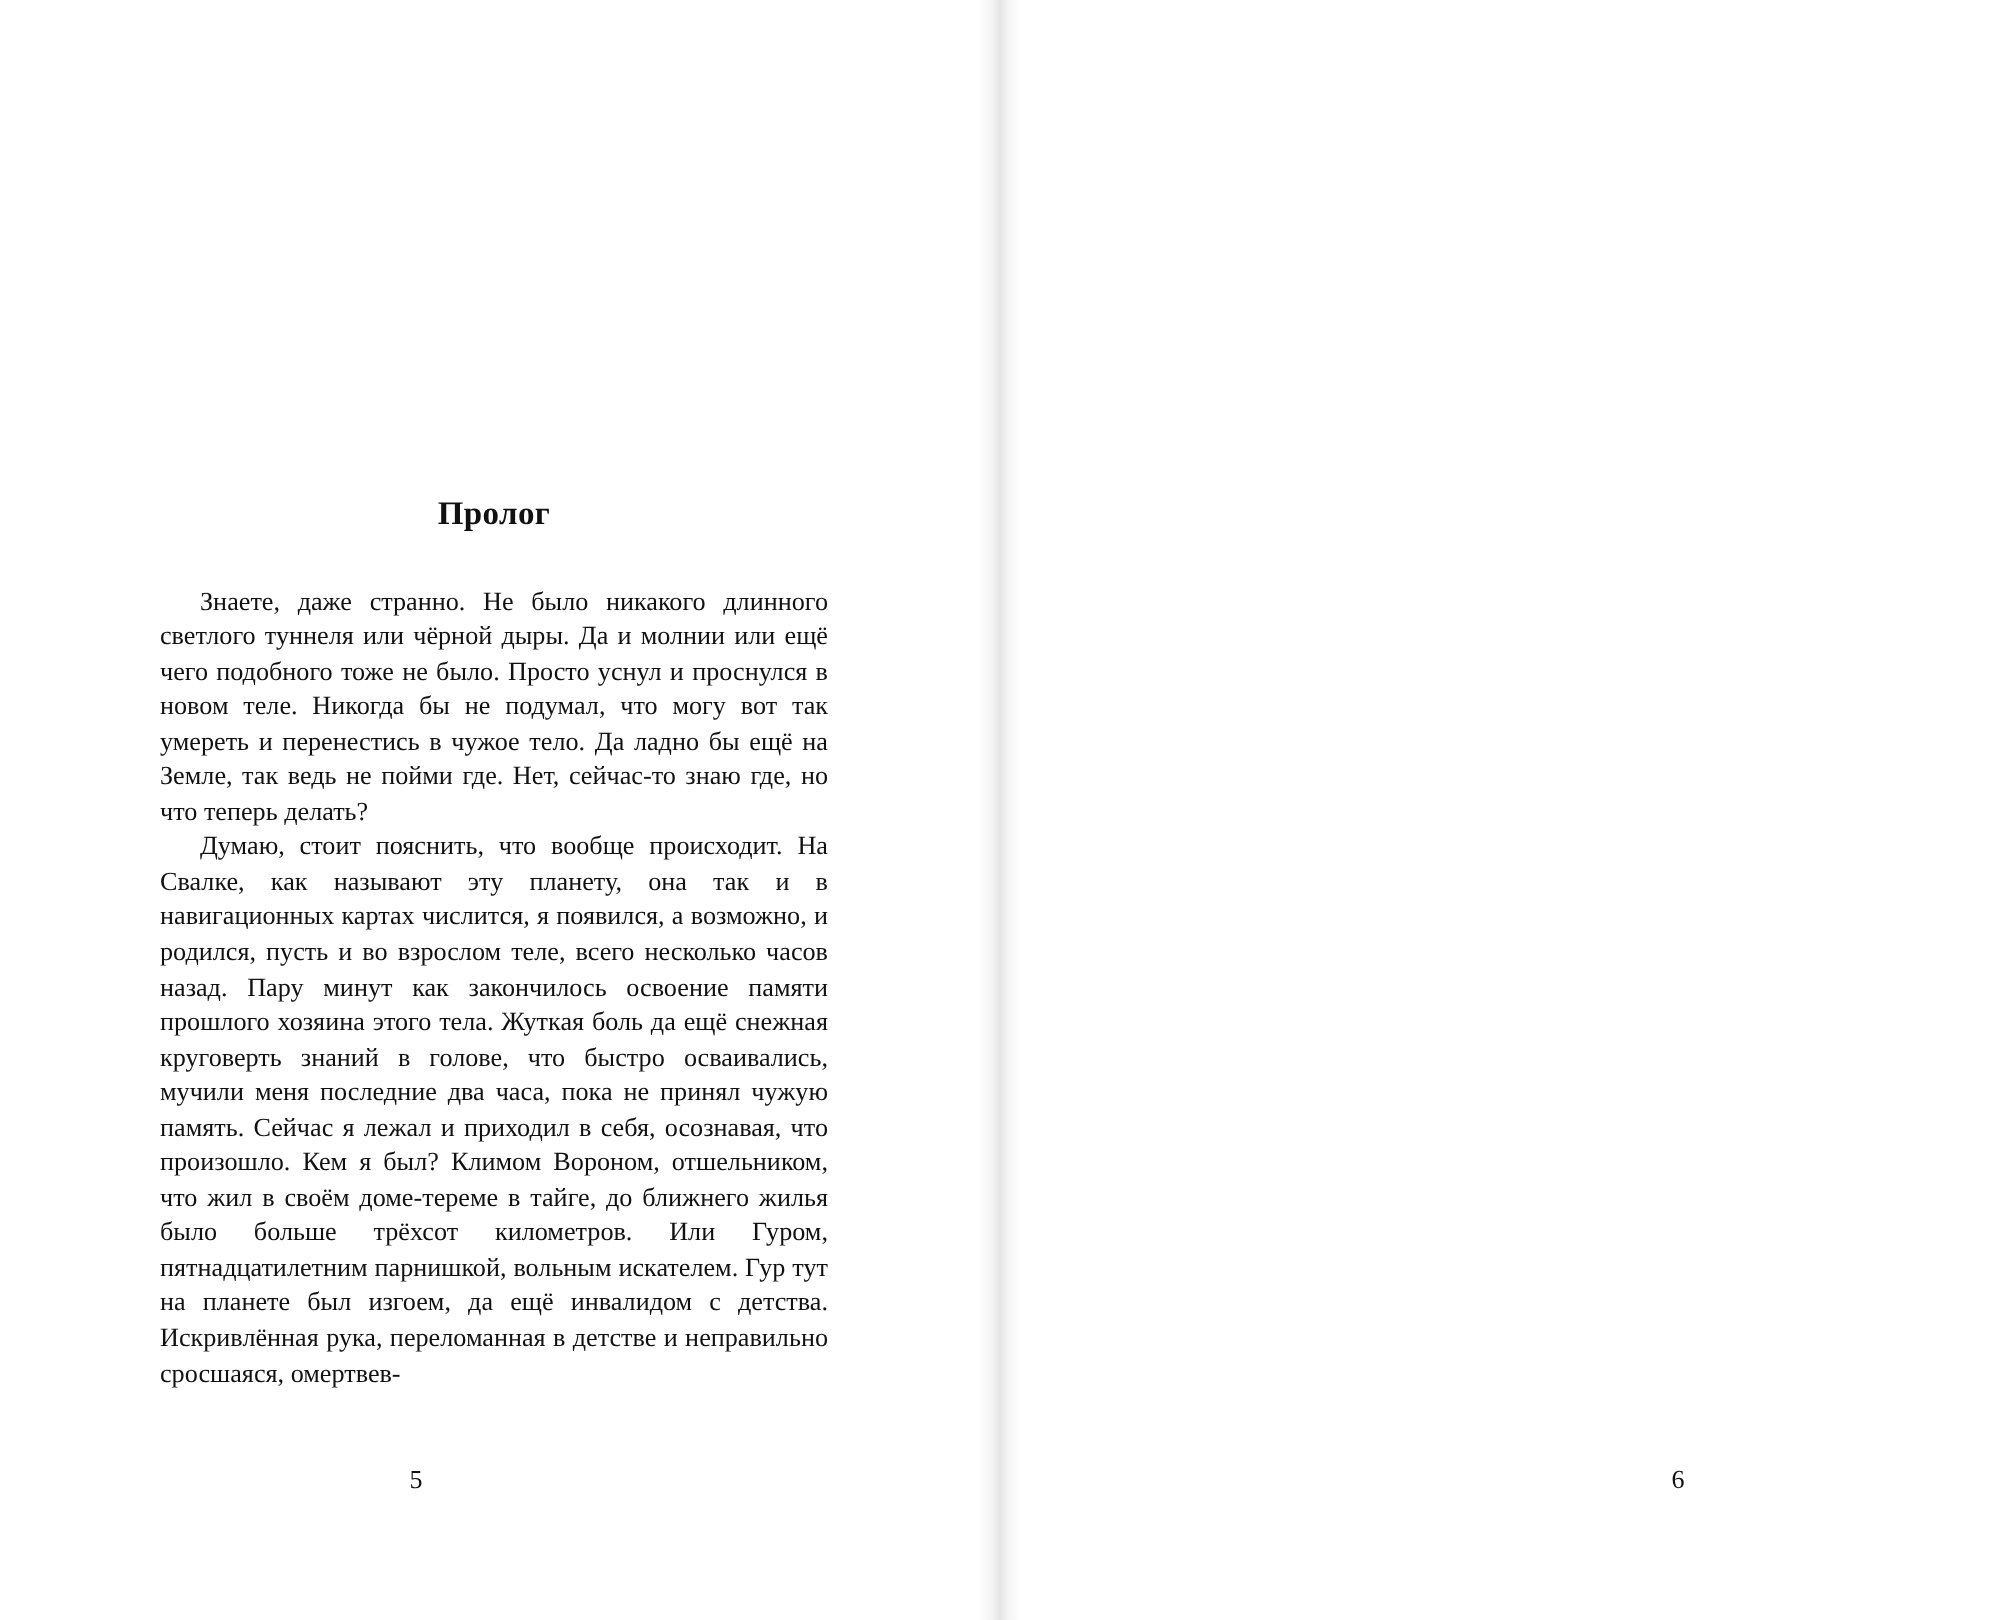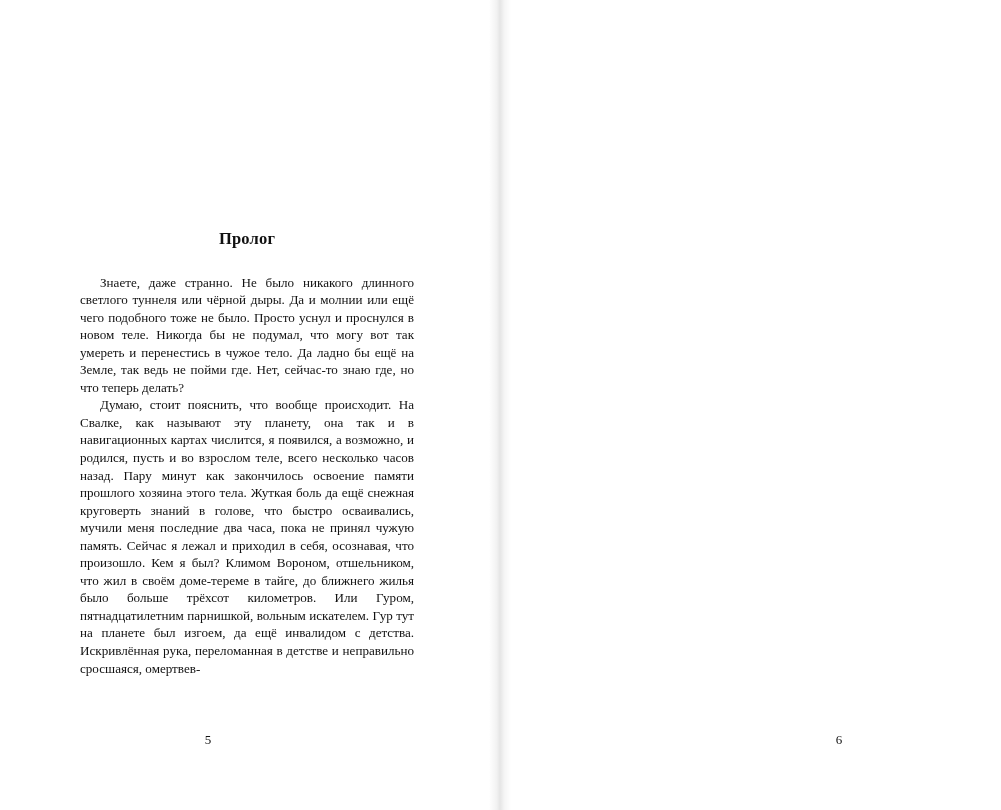--- a/index.html
+++ b/index.html
@@ -42,21 +42,21 @@
     position: absolute;
     font-size: 13.1px;
     line-height: 17.55px;
     text-align: justify;
     text-justify: inter-word;
     -webkit-hyphens: manual;
     hyphens: manual;
   }
   .left .textblock {
     left: 80px;
-    top: 230px;
+    top: 248px;
     width: 334px;
   }
   .chapter-title {
     font-size: 16.5px;
     font-weight: bold;
     text-align: center;
     margin: 0 0 26px 0;
     letter-spacing: 0.2px;
   }
   .para {

